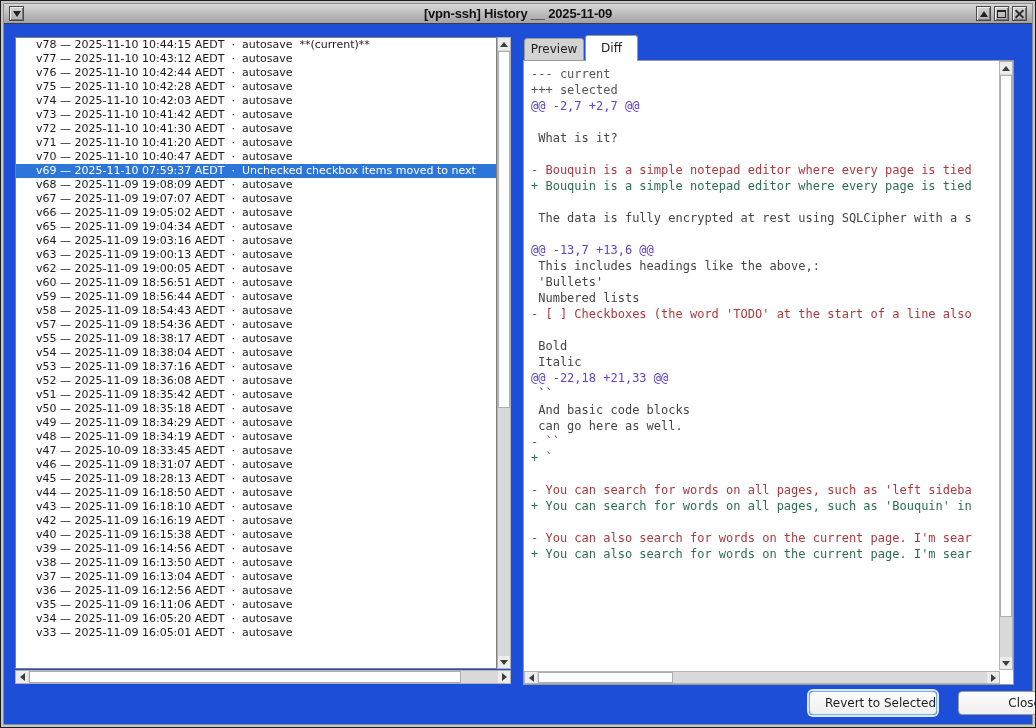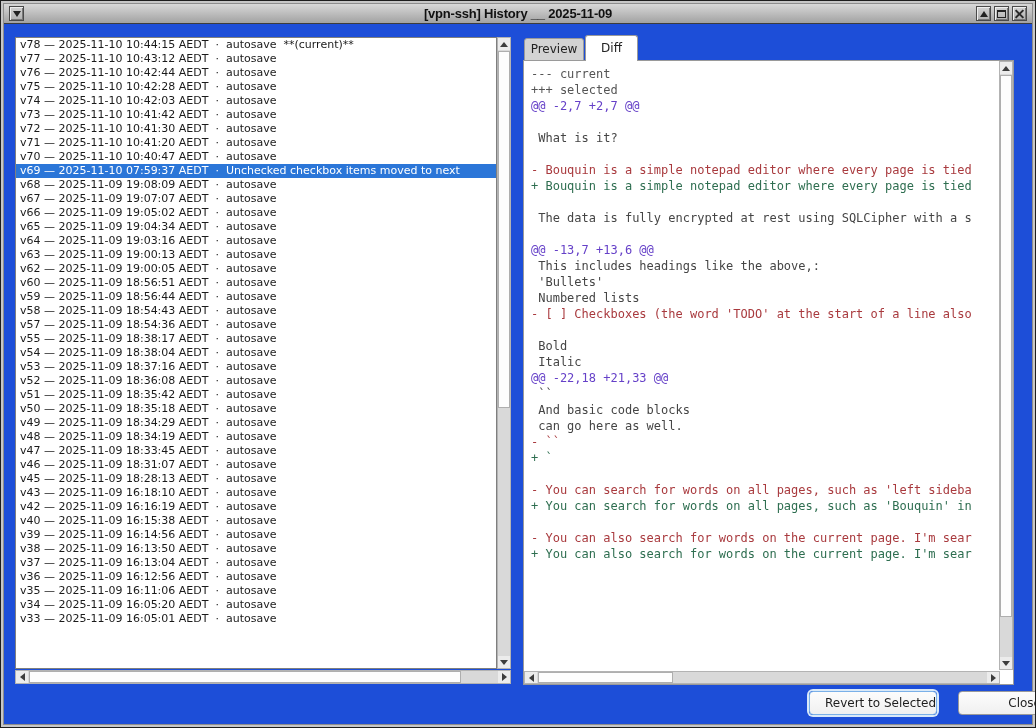--- a/index.html
+++ b/index.html
@@ -39,21 +39,21 @@
   .close-x::before,.close-x::after{content:"";position:absolute;left:-1px;top:3.5px;width:11px;height:2px;background:#2b2b2b;}
   .close-x::before{transform:rotate(45deg);}
   .close-x::after{transform:rotate(-45deg);}
   
   .list-box{
     position:absolute;left:14px;top:36px;width:482px;height:632px;
     background:#ffffff;border:1px solid #7f7f7f;overflow:hidden;
   }
   .row{
     height:14px;line-height:14px;font-size:11px;color:#1a1a1a;
-    padding-left:4px;white-space:pre;overflow:hidden;
+    padding-left:20px;white-space:pre;overflow:hidden;
   }
   .row.sel{background:var(--sel,#2b76d8);color:var(--self,#fff);}
   
   .sb{position:absolute;background:#d9d9d9;border:1px solid #b3b3b3;}
   .sb .arrow{position:absolute;background:#ececec;display:flex;align-items:center;justify-content:center;}
   .sb .thumb{position:absolute;background:#fdfdfd;border:1px solid #aeaeae;}
   .sbv .arrow{left:0;right:0;height:12px;}
   .sbv .arrow.up{top:0;}
   .sbv .arrow.down{bottom:0;}
   .sbv .thumb{left:0;right:0;}
@@ -142,23 +142,24 @@
       <div class="row">v58 — 2025-11-09 18:54:43 AEDT  ·  autosave</div>
       <div class="row">v57 — 2025-11-09 18:54:36 AEDT  ·  autosave</div>
       <div class="row">v55 — 2025-11-09 18:38:17 AEDT  ·  autosave</div>
       <div class="row">v54 — 2025-11-09 18:38:04 AEDT  ·  autosave</div>
       <div class="row">v53 — 2025-11-09 18:37:16 AEDT  ·  autosave</div>
       <div class="row">v52 — 2025-11-09 18:36:08 AEDT  ·  autosave</div>
       <div class="row">v51 — 2025-11-09 18:35:42 AEDT  ·  autosave</div>
       <div class="row">v50 — 2025-11-09 18:35:18 AEDT  ·  autosave</div>
       <div class="row">v49 — 2025-11-09 18:34:29 AEDT  ·  autosave</div>
       <div class="row">v48 — 2025-11-09 18:34:19 AEDT  ·  autosave</div>
-      <div class="row">v47 — 2025-11-09 18:33:45 AEDT  ·  autosave</div>
+      <div class="row">v47 — 2025-10-09 18:33:45 AEDT  ·  autosave</div>
       <div class="row">v46 — 2025-11-09 18:31:07 AEDT  ·  autosave</div>
       <div class="row">v45 — 2025-11-09 18:28:13 AEDT  ·  autosave</div>
+      <div class="row">v44 — 2025-11-09 16:18:50 AEDT  ·  autosave</div>
       <div class="row">v43 — 2025-11-09 16:18:10 AEDT  ·  autosave</div>
       <div class="row">v42 — 2025-11-09 16:16:19 AEDT  ·  autosave</div>
       <div class="row">v40 — 2025-11-09 16:15:38 AEDT  ·  autosave</div>
       <div class="row">v39 — 2025-11-09 16:14:56 AEDT  ·  autosave</div>
       <div class="row">v38 — 2025-11-09 16:13:50 AEDT  ·  autosave</div>
       <div class="row">v37 — 2025-11-09 16:13:04 AEDT  ·  autosave</div>
       <div class="row">v36 — 2025-11-09 16:12:56 AEDT  ·  autosave</div>
       <div class="row">v35 — 2025-11-09 16:11:06 AEDT  ·  autosave</div>
       <div class="row">v34 — 2025-11-09 16:05:20 AEDT  ·  autosave</div>
       <div class="row">v33 — 2025-11-09 16:05:01 AEDT  ·  autosave</div>

